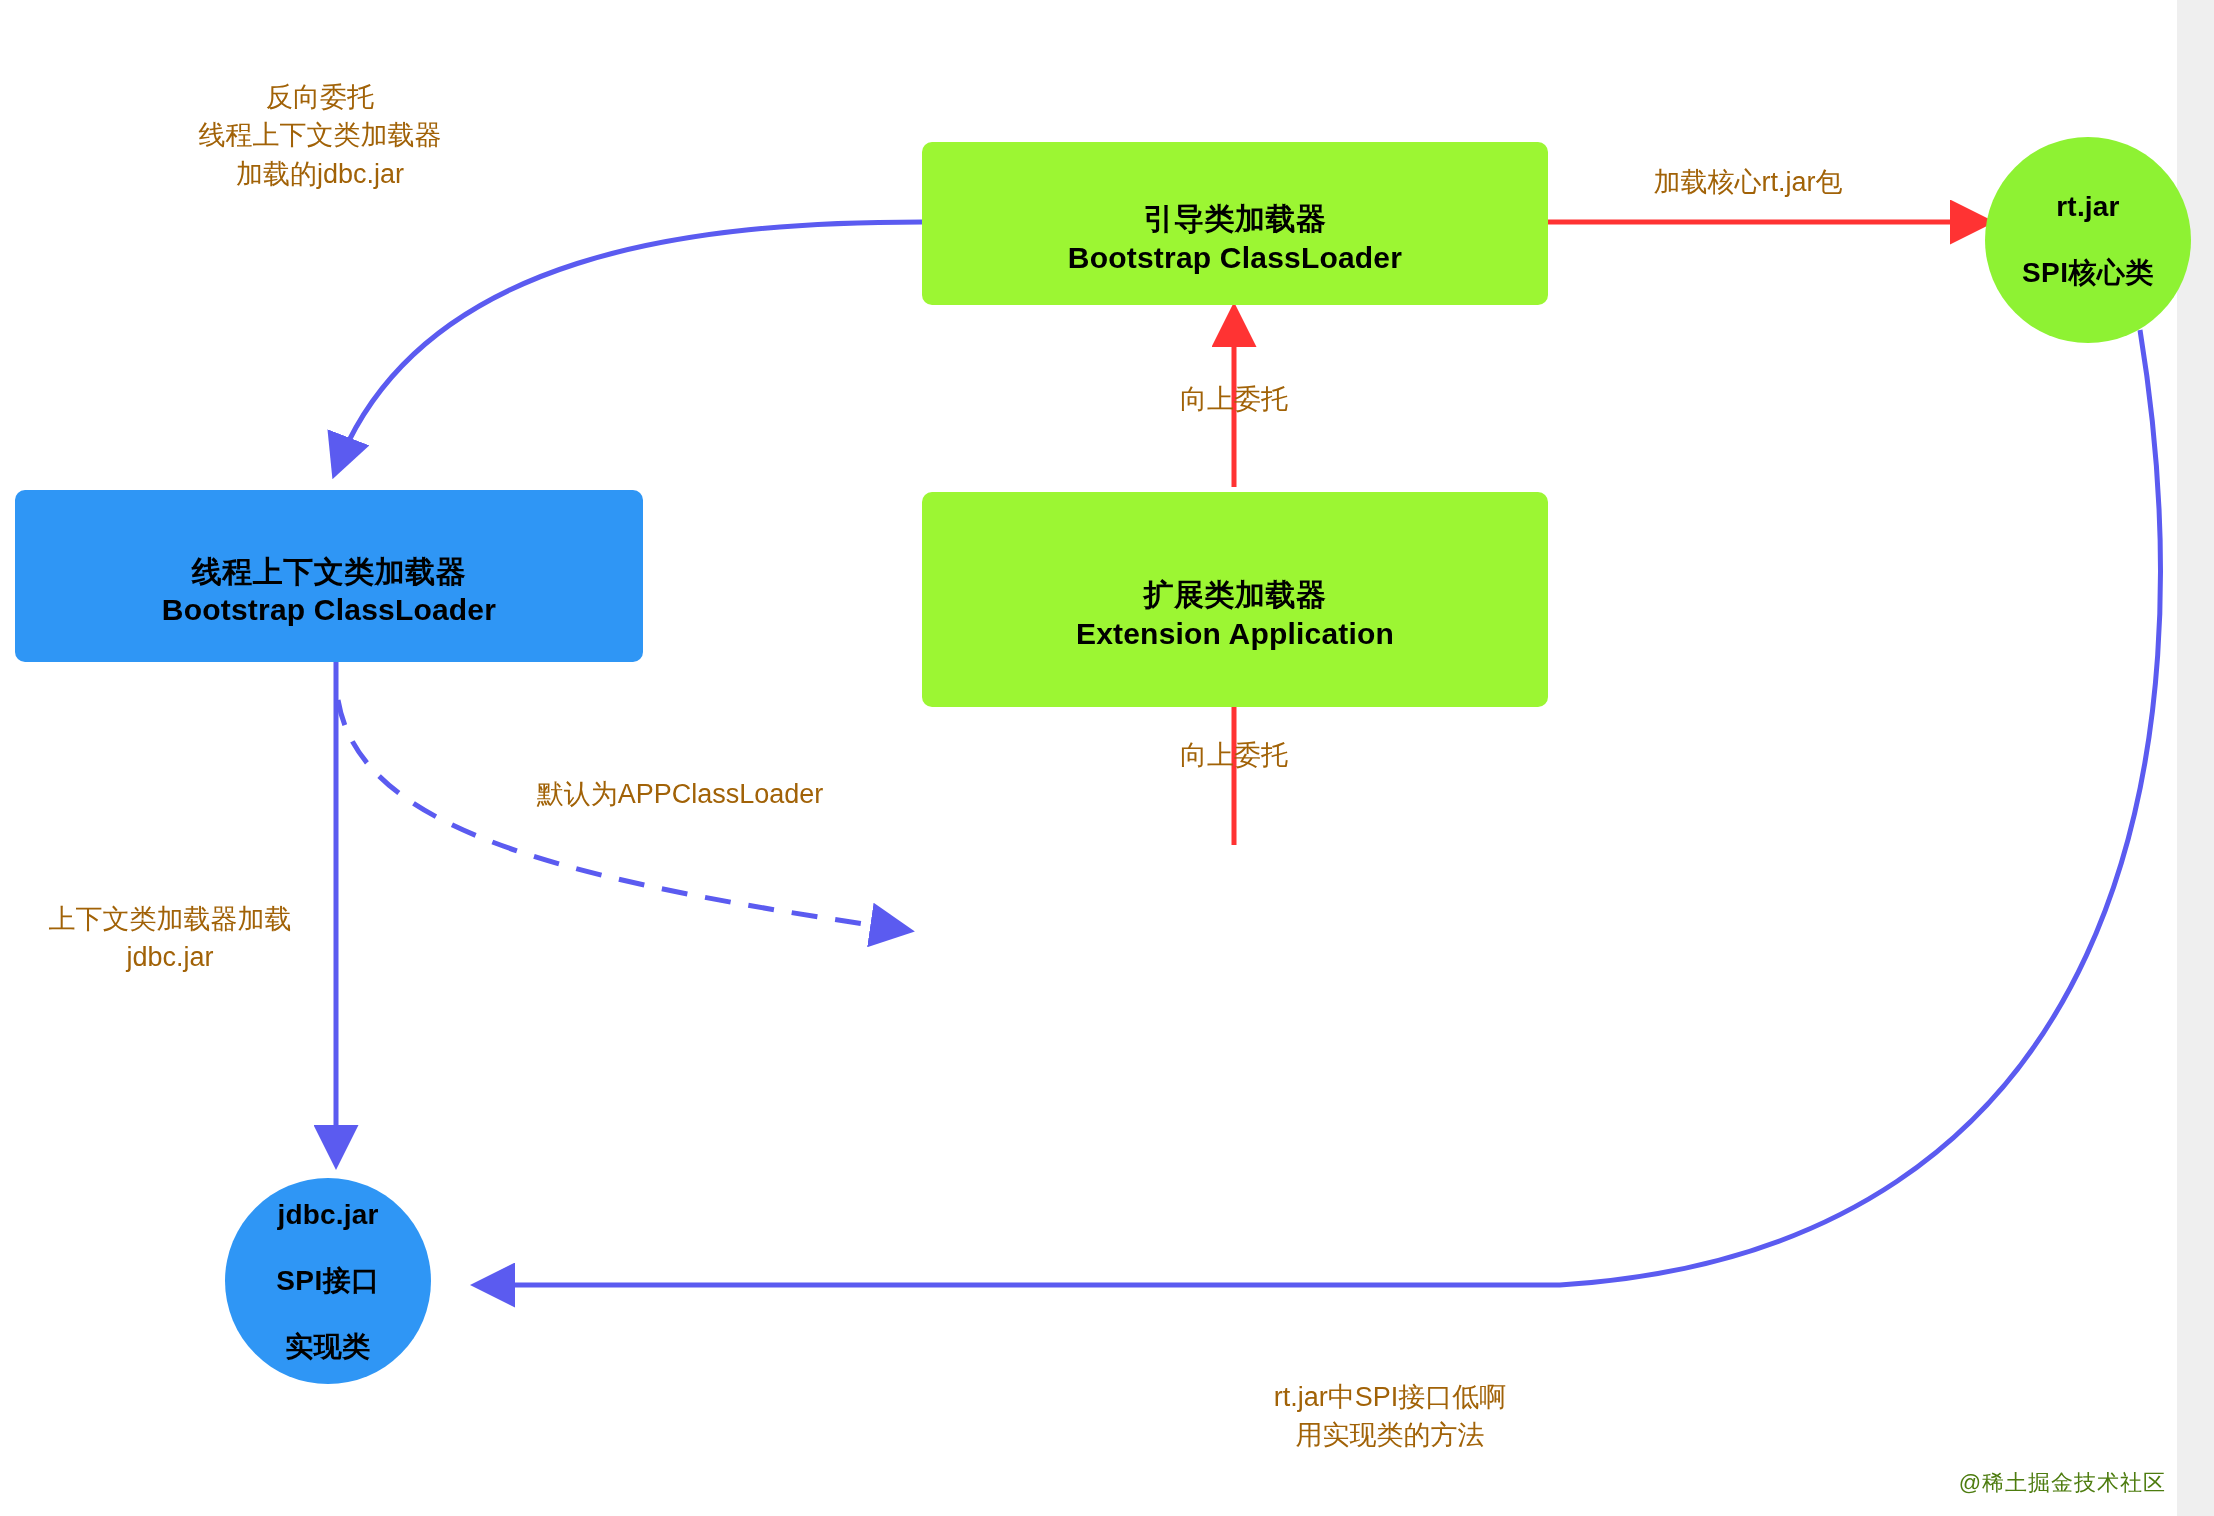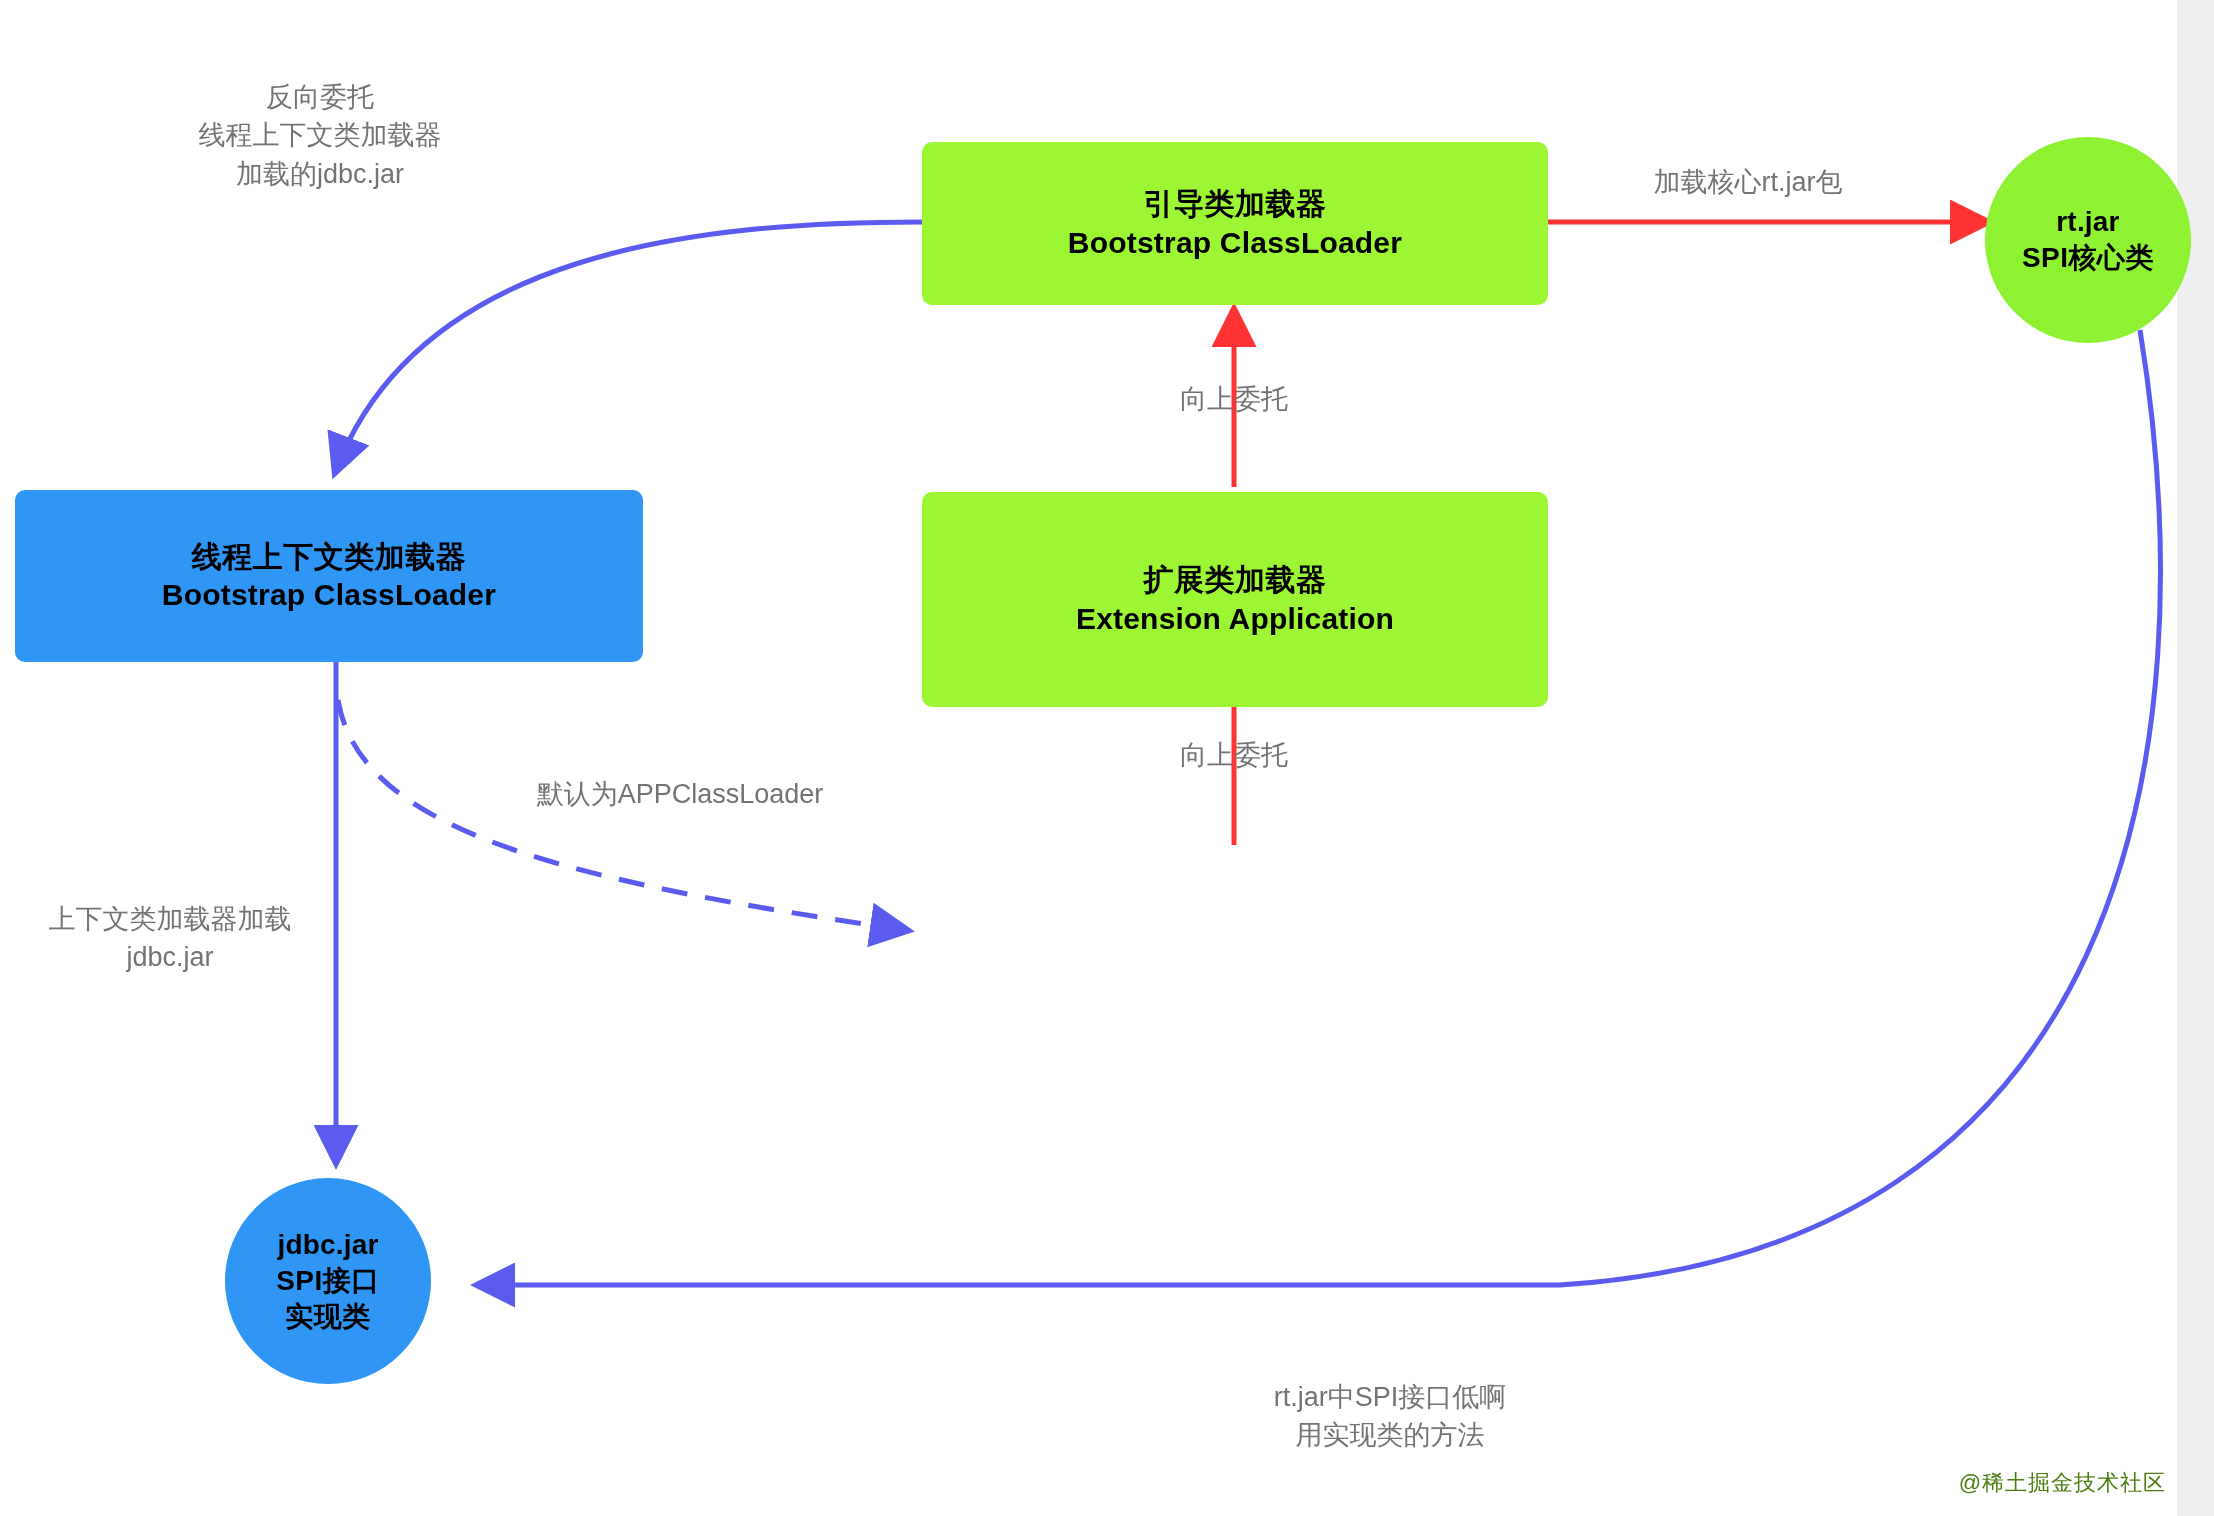--- a/index.html
+++ b/index.html
@@ -54,34 +54,35 @@
   .circle {
     border-radius: 50%;
   }
   .circle-green { background: #8ef233; }
   .circle-blue  { background: #2f96f5; }
 
   .node .line-cn {
     font-weight: bold;
     font-size: 30px;
     letter-spacing: 0.5px;
+    margin-top: 30px;
   }
   .node .line-en {
     font-weight: bold;
     font-size: 30px;
     letter-spacing: 0.2px;
   }
   .circle .line-cn,
   .circle .line-en {
     font-size: 28px;
   }
 
   .label {
     position: absolute;
-    color: #737373;
+    color: #a16207;
     font-size: 27px;
     line-height: 1.42;
     text-align: center;
     white-space: pre-line;
   }
 
   .watermark {
     position: absolute;
     right: 48px;
     bottom: 18px;

